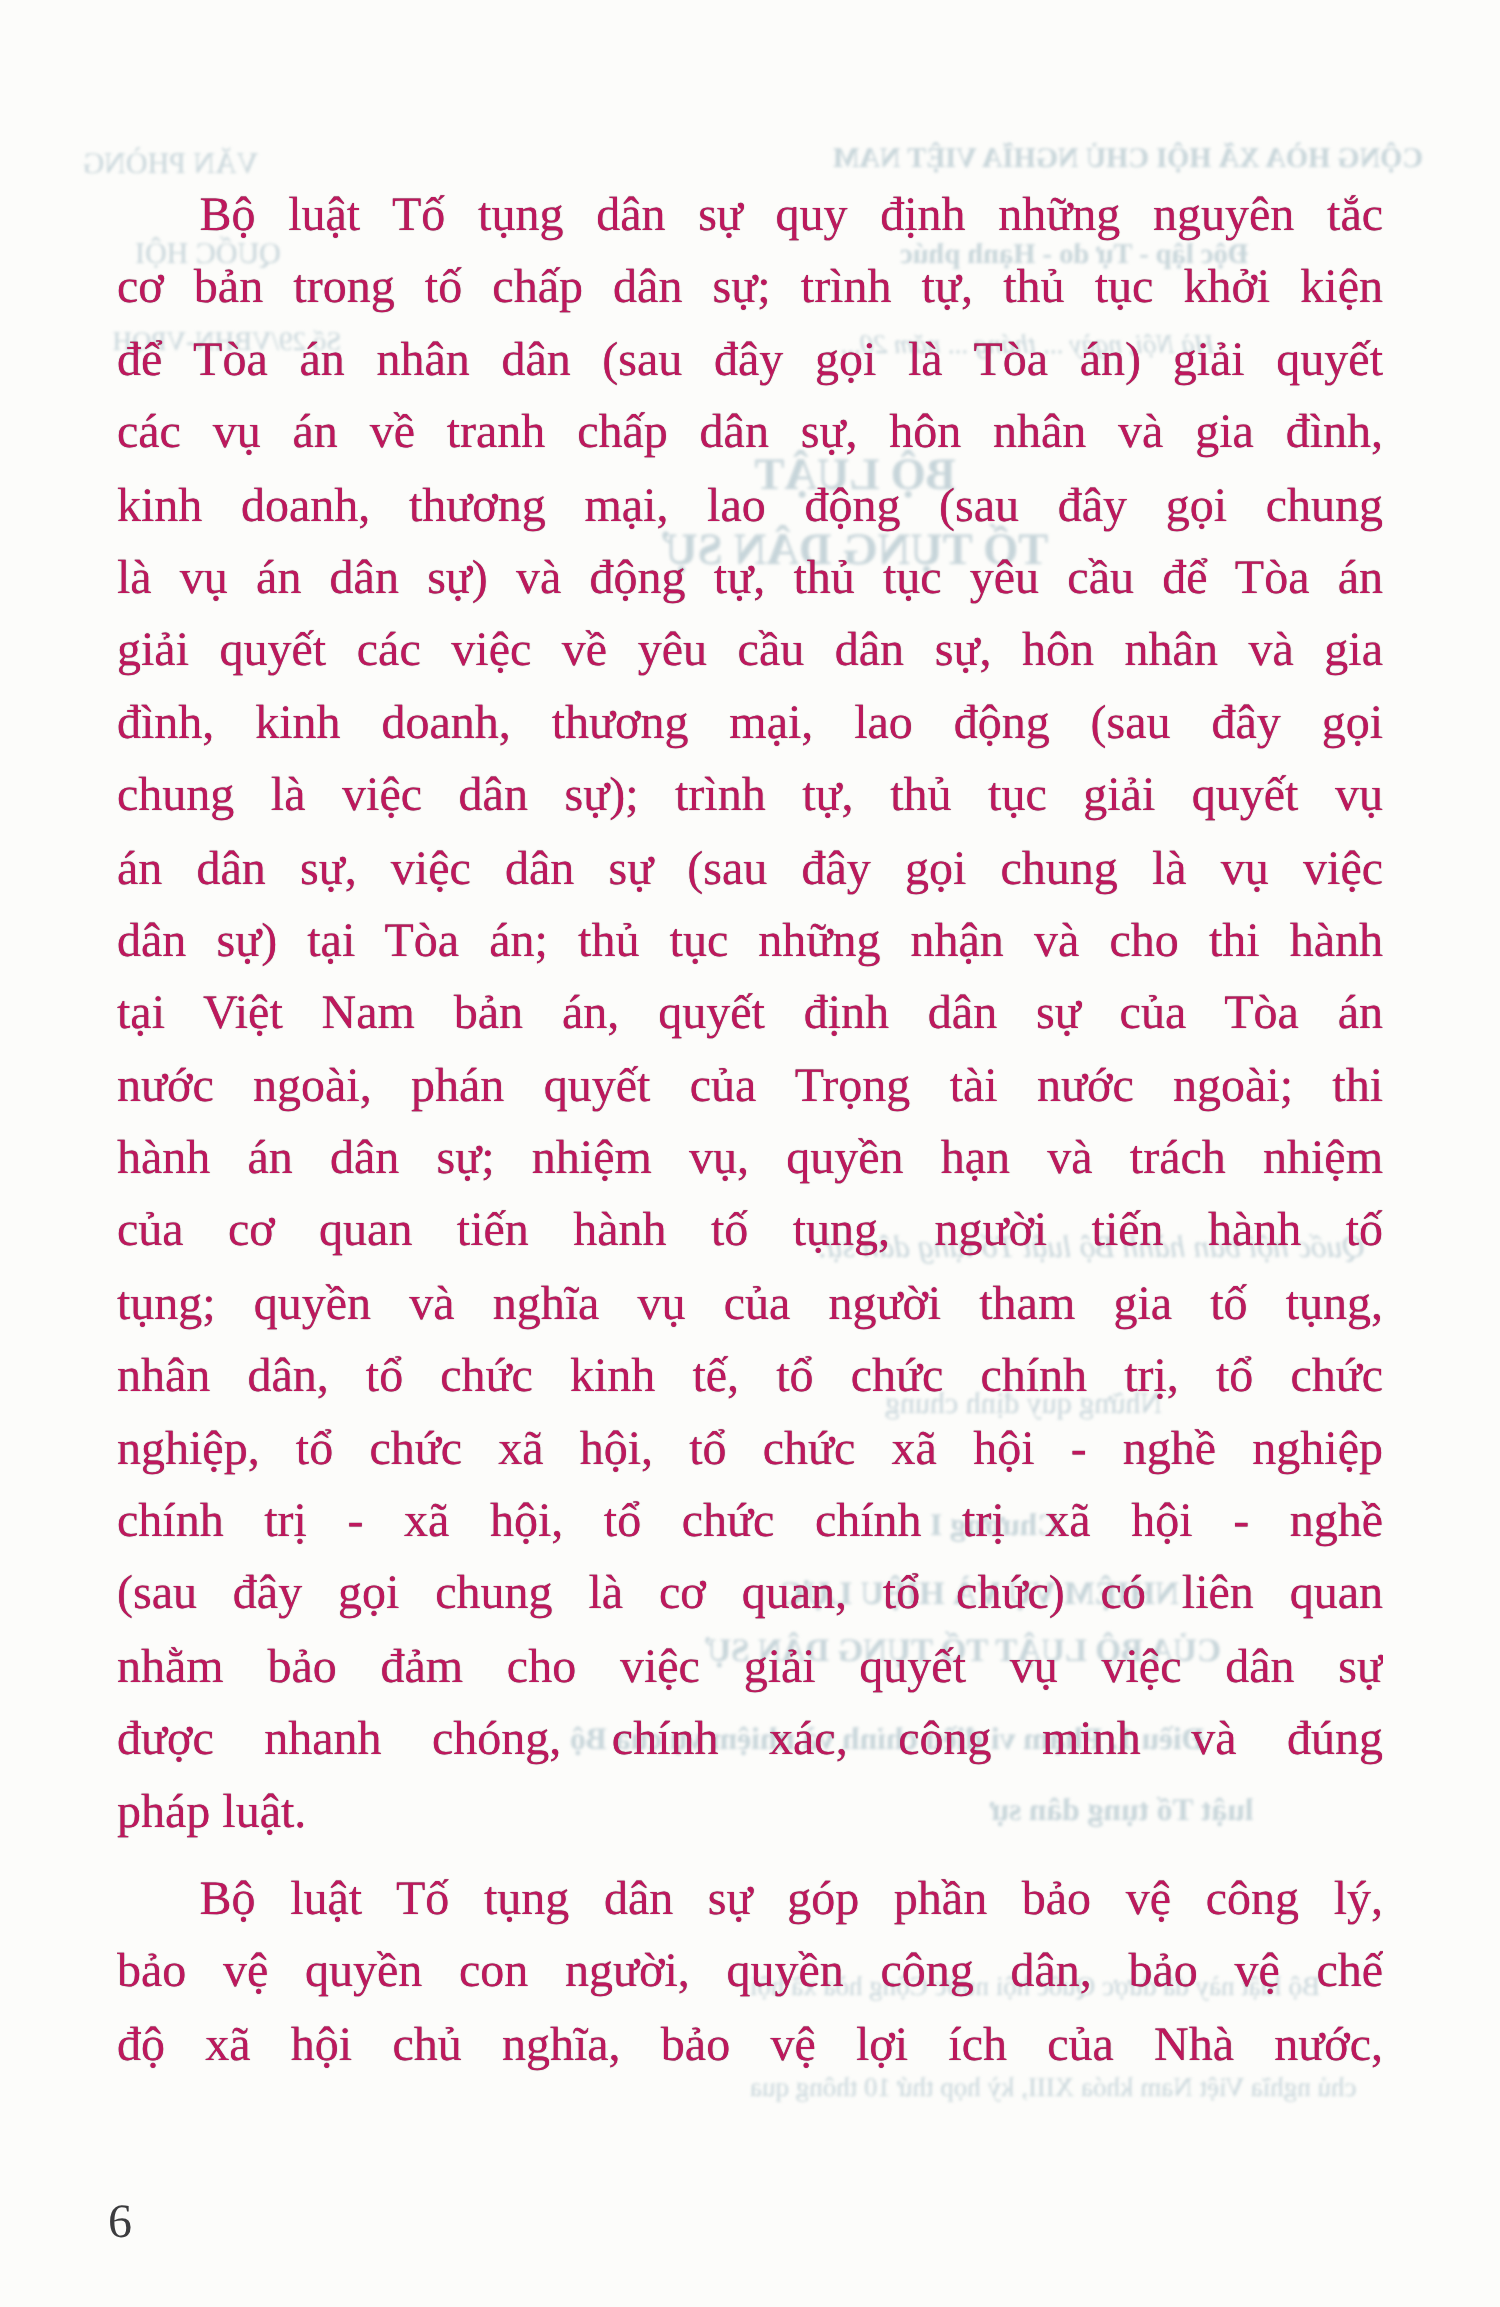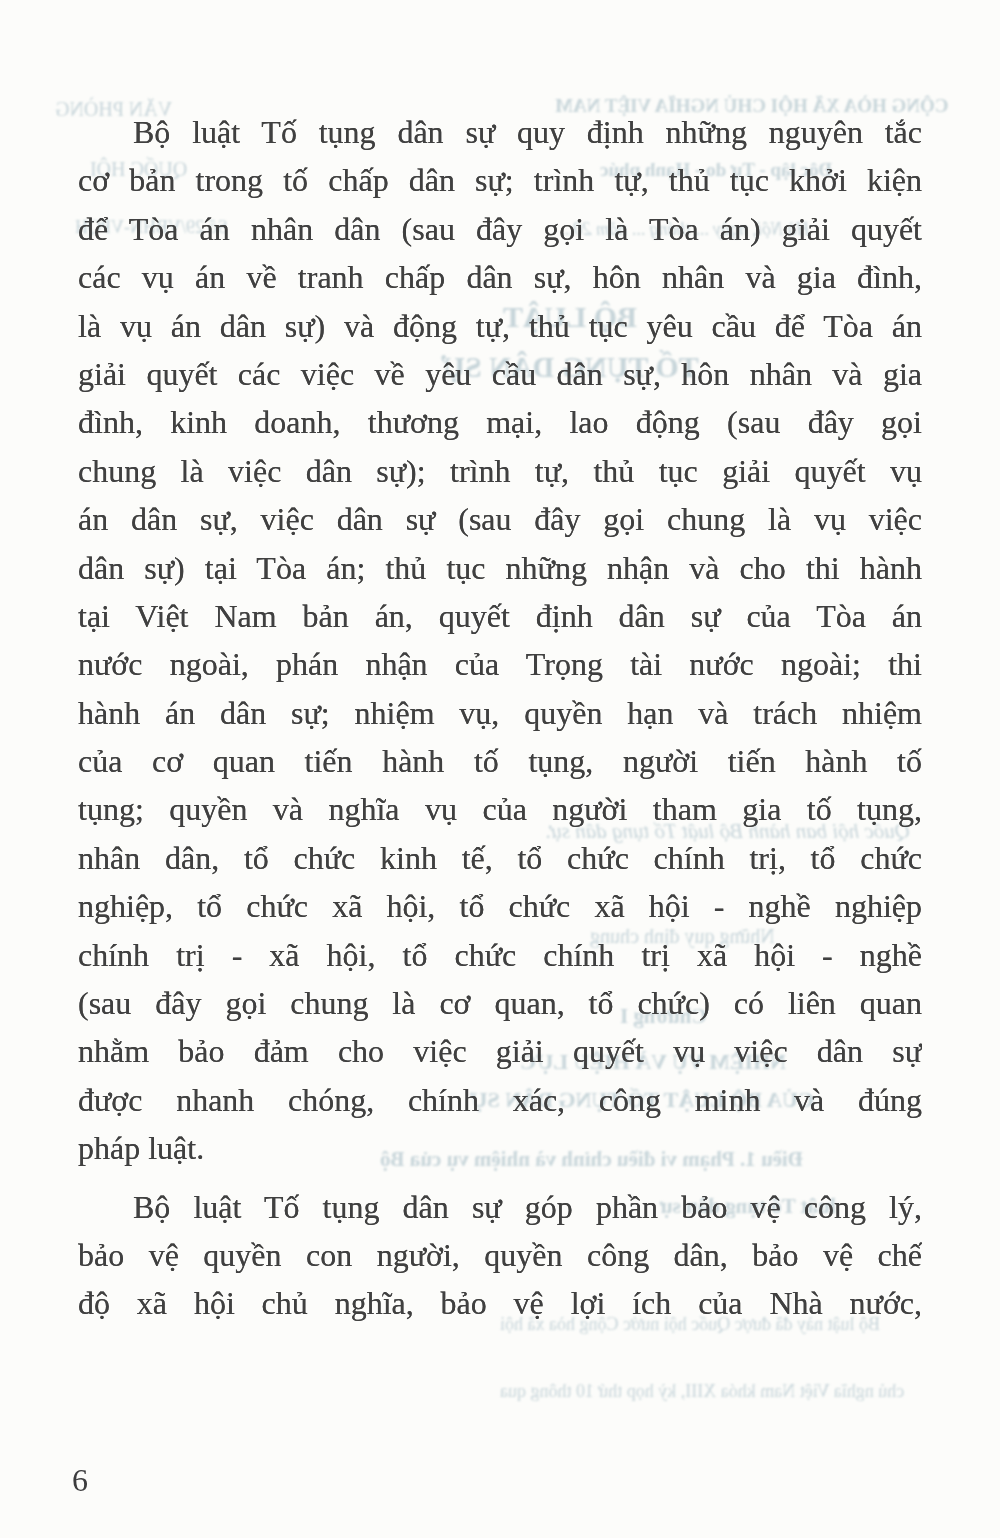--- a/index.html
+++ b/index.html
@@ -23,24 +23,24 @@
     transform:scaleX(-1);
     filter:blur(1.1px);
     white-space:nowrap;
     line-height:1.1;
   }
   .ghost.centered{text-align:center;white-space:normal;}
   
   #body-text{
     position:absolute;
     left:78px;
-    top:108px;
+    top:118px;
     width:844px;
     z-index:2;
-    color:#404040;
+    color:#be185d;
     font-size:32px;
     text-shadow:0 0 0.6px rgba(25,25,25,0.75);
   }
   .paragraph{margin:0;padding:0;}
   .paragraph + .paragraph{margin-top:10px;}
   .line{
     height:48.4px;
     line-height:48.4px;
     text-align:justify;
     text-align-last:justify;
@@ -81,28 +81,29 @@
       <div class="ghost" style="left: 500px; top: 1315px; font-size: 18px;">Bộ luật này đã được Quốc hội nước Cộng hòa xã hội</div>
       <div class="ghost" style="left: 500px; top: 1382px; font-size: 18px;">chủ nghĩa Việt Nam khóa XIII, kỳ họp thứ 10 thông qua</div>
     </div>
 
   <div id="body-text">
     <div class="paragraph">
         <div class="line indent">Bộ luật Tố tụng dân sự quy định những nguyên tắc</div>
         <div class="line">cơ bản trong tố chấp dân sự; trình tự, thủ tục khởi kiện</div>
         <div class="line">để Tòa án nhân dân (sau đây gọi là Tòa án) giải quyết</div>
         <div class="line">các vụ án về tranh chấp dân sự, hôn nhân và gia đình,</div>
+        <div class="line">kinh doanh, thương mại, lao động (sau đây gọi chung</div>
         <div class="line">là vụ án dân sự) và động tự, thủ tục yêu cầu để Tòa án</div>
         <div class="line">giải quyết các việc về yêu cầu dân sự, hôn nhân và gia</div>
         <div class="line">đình, kinh doanh, thương mại, lao động (sau đây gọi</div>
         <div class="line">chung là việc dân sự); trình tự, thủ tục giải quyết vụ</div>
         <div class="line">án dân sự, việc dân sự (sau đây gọi chung là vụ việc</div>
         <div class="line">dân sự) tại Tòa án; thủ tục những nhận và cho thi hành</div>
         <div class="line">tại Việt Nam bản án, quyết định dân sự của Tòa án</div>
-        <div class="line">nước ngoài, phán nhận của Trọng tài nước ngoài; thi</div>
+        <div class="line">nước ngoài, phán quyết của Trọng tài nước ngoài; thi</div>
         <div class="line">hành án dân sự; nhiệm vụ, quyền hạn và trách nhiệm</div>
         <div class="line">của cơ quan tiến hành tố tụng, người tiến hành tố</div>
         <div class="line">tụng; quyền và nghĩa vụ của người tham gia tố tụng,</div>
         <div class="line">nhân dân, tổ chức kinh tế, tổ chức chính trị, tổ chức</div>
         <div class="line">nghiệp, tổ chức xã hội, tổ chức xã hội - nghề nghiệp</div>
         <div class="line">chính trị - xã hội, tổ chức chính trị xã hội - nghề</div>
         <div class="line">(sau đây gọi chung là cơ quan, tổ chức) có liên quan</div>
         <div class="line">nhằm bảo đảm cho việc giải quyết vụ việc dân sự</div>
         <div class="line">được nhanh chóng, chính xác, công minh và đúng</div>
         <div class="line last">pháp luật.</div>

